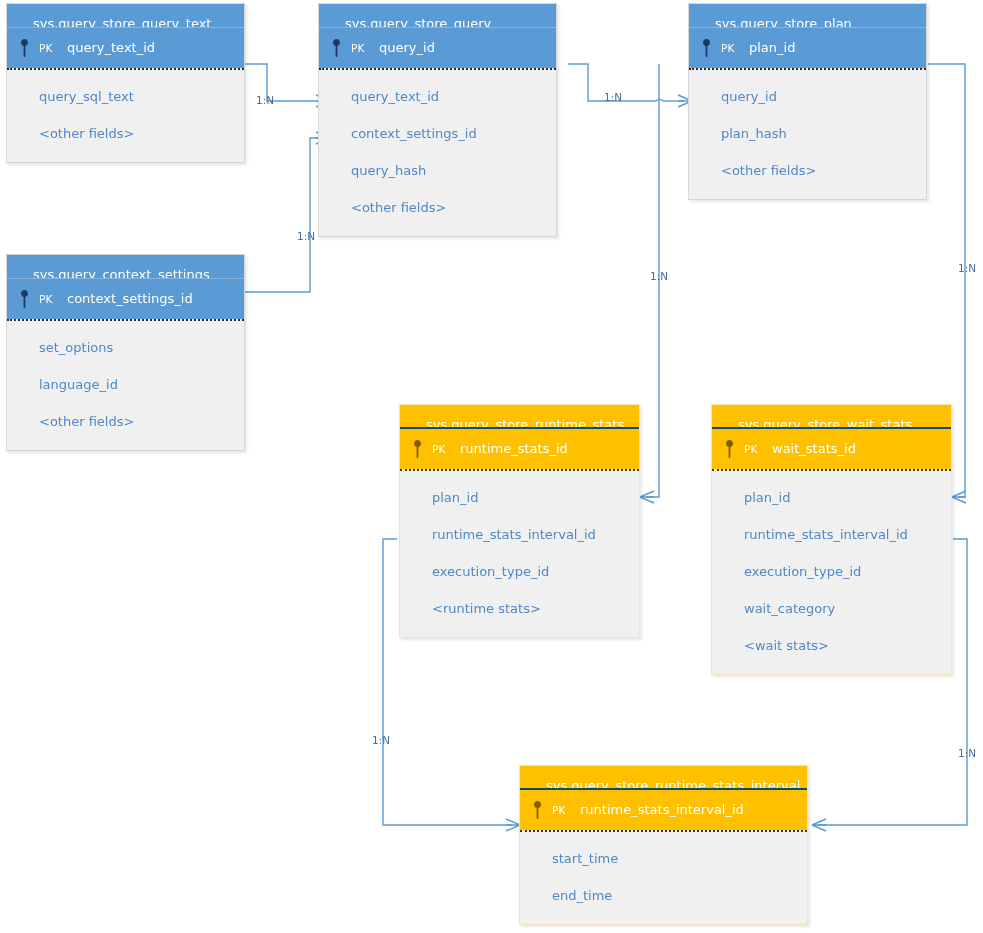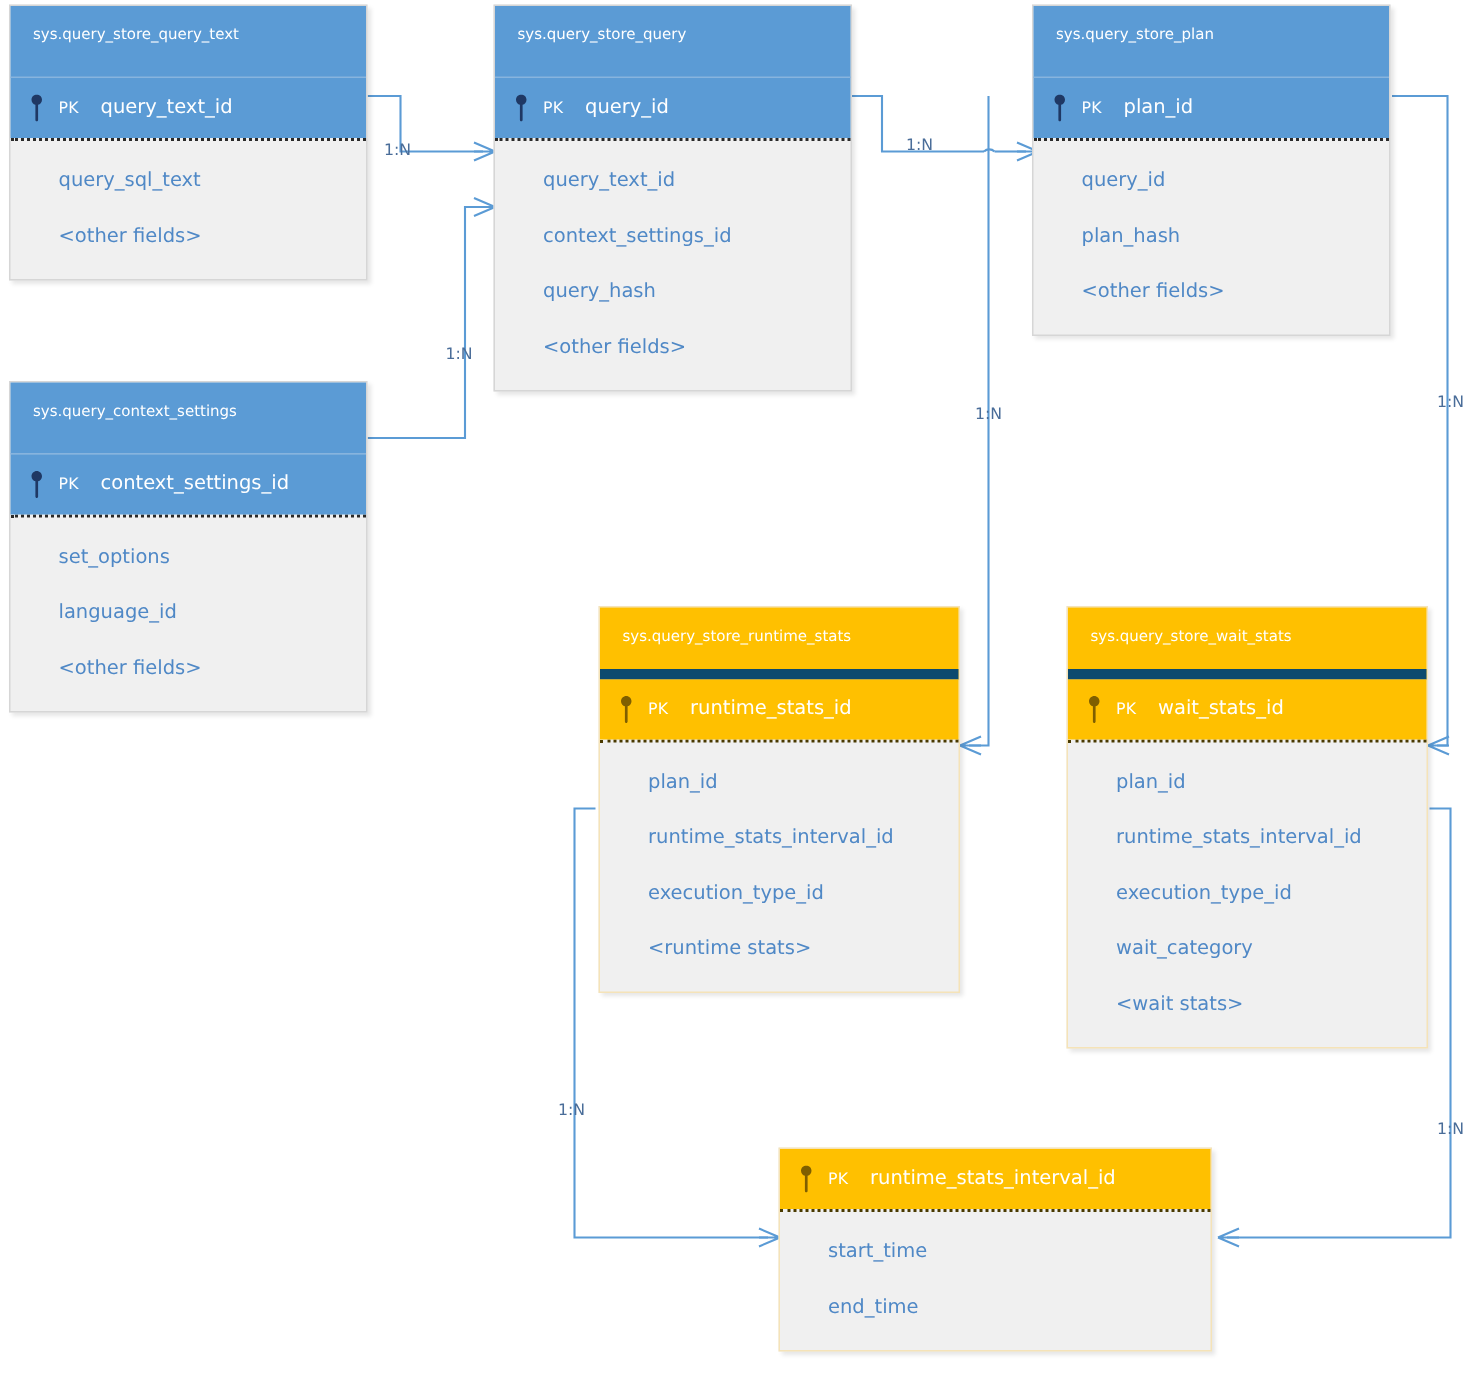--- a/index.html
+++ b/index.html
@@ -27,24 +27,24 @@
   }
   .entity {
     position: absolute;
     box-sizing: border-box;
     background: #f0f0f0;
     border: 1px solid #d6d6d6;
     box-shadow: 2px 2px 3px rgba(0,0,0,0.10);
   }
   .entity .title {
     box-sizing: border-box;
-    height: 48px;
+    height: 24px;
     line-height: 40px;
-    padding-left: 15px;
-    font-size: 10px;
+    padding-left: 26px;
+    font-size: 13px;
     color: #ffffff;
     white-space: nowrap;
     overflow: hidden;
   }
   .entity .pkrow {
     box-sizing: border-box;
     position: relative;
     height: 40px;
     line-height: 40px;
     font-size: 13px;
@@ -88,21 +88,21 @@
   }
 
   
   .blue .title { background: #5b9bd5; border-bottom: 1px solid #87b4de; }
   .blue .pkrow { background: #5b9bd5; color: #ffffff; }
   .blue .pkrow .pklabel { color: #ffffff; }
   .blue .keyicon path { fill: #1f3864; }
 
   
   .orange { border-color: #f5e3b8; }
-  .orange .title { background: #ffc000; border-bottom: 7px solid #0c4a6e; }
+  .orange .title { background: #ffc000; border-bottom: 2px solid #0c4a6e; }
   .orange .pkrow { background: #ffc000; color: #ffffff; }
   .orange .pkrow .pklabel { color: #ffffff; }
   .orange .keyicon path { fill: #7f5f00; }
   .orange .sep { border-top-color: #4a3a00; }
 
   .card-label {
     position: absolute;
     font-size: 10.5px;
     color: #4a6d99;
     white-space: nowrap;
@@ -172,21 +172,21 @@
       <span class="pklabel">PK</span>
       <span class="fieldname">query_text_id</span>
     </div>
     <div class="sep"></div>
     <div class="body">
       <div class="field">query_sql_text</div>
       <div class="field">&lt;other fields&gt;</div>
     </div>
   </div>
 
-  <div class="entity blue" style="left:329px; top:3px; width:239px;">
+  <div class="entity blue" style="left:318px; top:3px; width:239px;">
     <div class="title">sys.query_store_query</div>
     <div class="pkrow">
       <svg class="keyicon" viewBox="0 0 9 18">
         <path d="M4.5,0 C6.4,0 8,1.6 8,3.5 C8,5.1 6.9,6.5 5.4,6.9 L5.4,17 C5.4,17.6 5,18 4.5,18 C4,18 3.6,17.6 3.6,17 L3.6,6.9 C2.1,6.5 1,5.1 1,3.5 C1,1.6 2.6,0 4.5,0 Z"></path>
       </svg>
       <span class="pklabel">PK</span>
       <span class="fieldname">query_id</span>
     </div>
     <div class="sep"></div>
     <div class="body">
@@ -262,20 +262,21 @@
     <div class="body">
       <div class="field">plan_id</div>
       <div class="field">runtime_stats_interval_id</div>
       <div class="field">execution_type_id</div>
       <div class="field">wait_category</div>
       <div class="field">&lt;wait stats&gt;</div>
     </div>
   </div>
 
   <div class="entity orange" style="left:519px; top:765px; width:289px;">
+    <div class="title">sys.query_store_runtime_stats_interval</div>
     <div class="pkrow">
       <svg class="keyicon" viewBox="0 0 9 18">
         <path d="M4.5,0 C6.4,0 8,1.6 8,3.5 C8,5.1 6.9,6.5 5.4,6.9 L5.4,17 C5.4,17.6 5,18 4.5,18 C4,18 3.6,17.6 3.6,17 L3.6,6.9 C2.1,6.5 1,5.1 1,3.5 C1,1.6 2.6,0 4.5,0 Z"></path>
       </svg>
       <span class="pklabel">PK</span>
       <span class="fieldname">runtime_stats_interval_id</span>
     </div>
     <div class="sep"></div>
     <div class="body">
       <div class="field">start_time</div>

